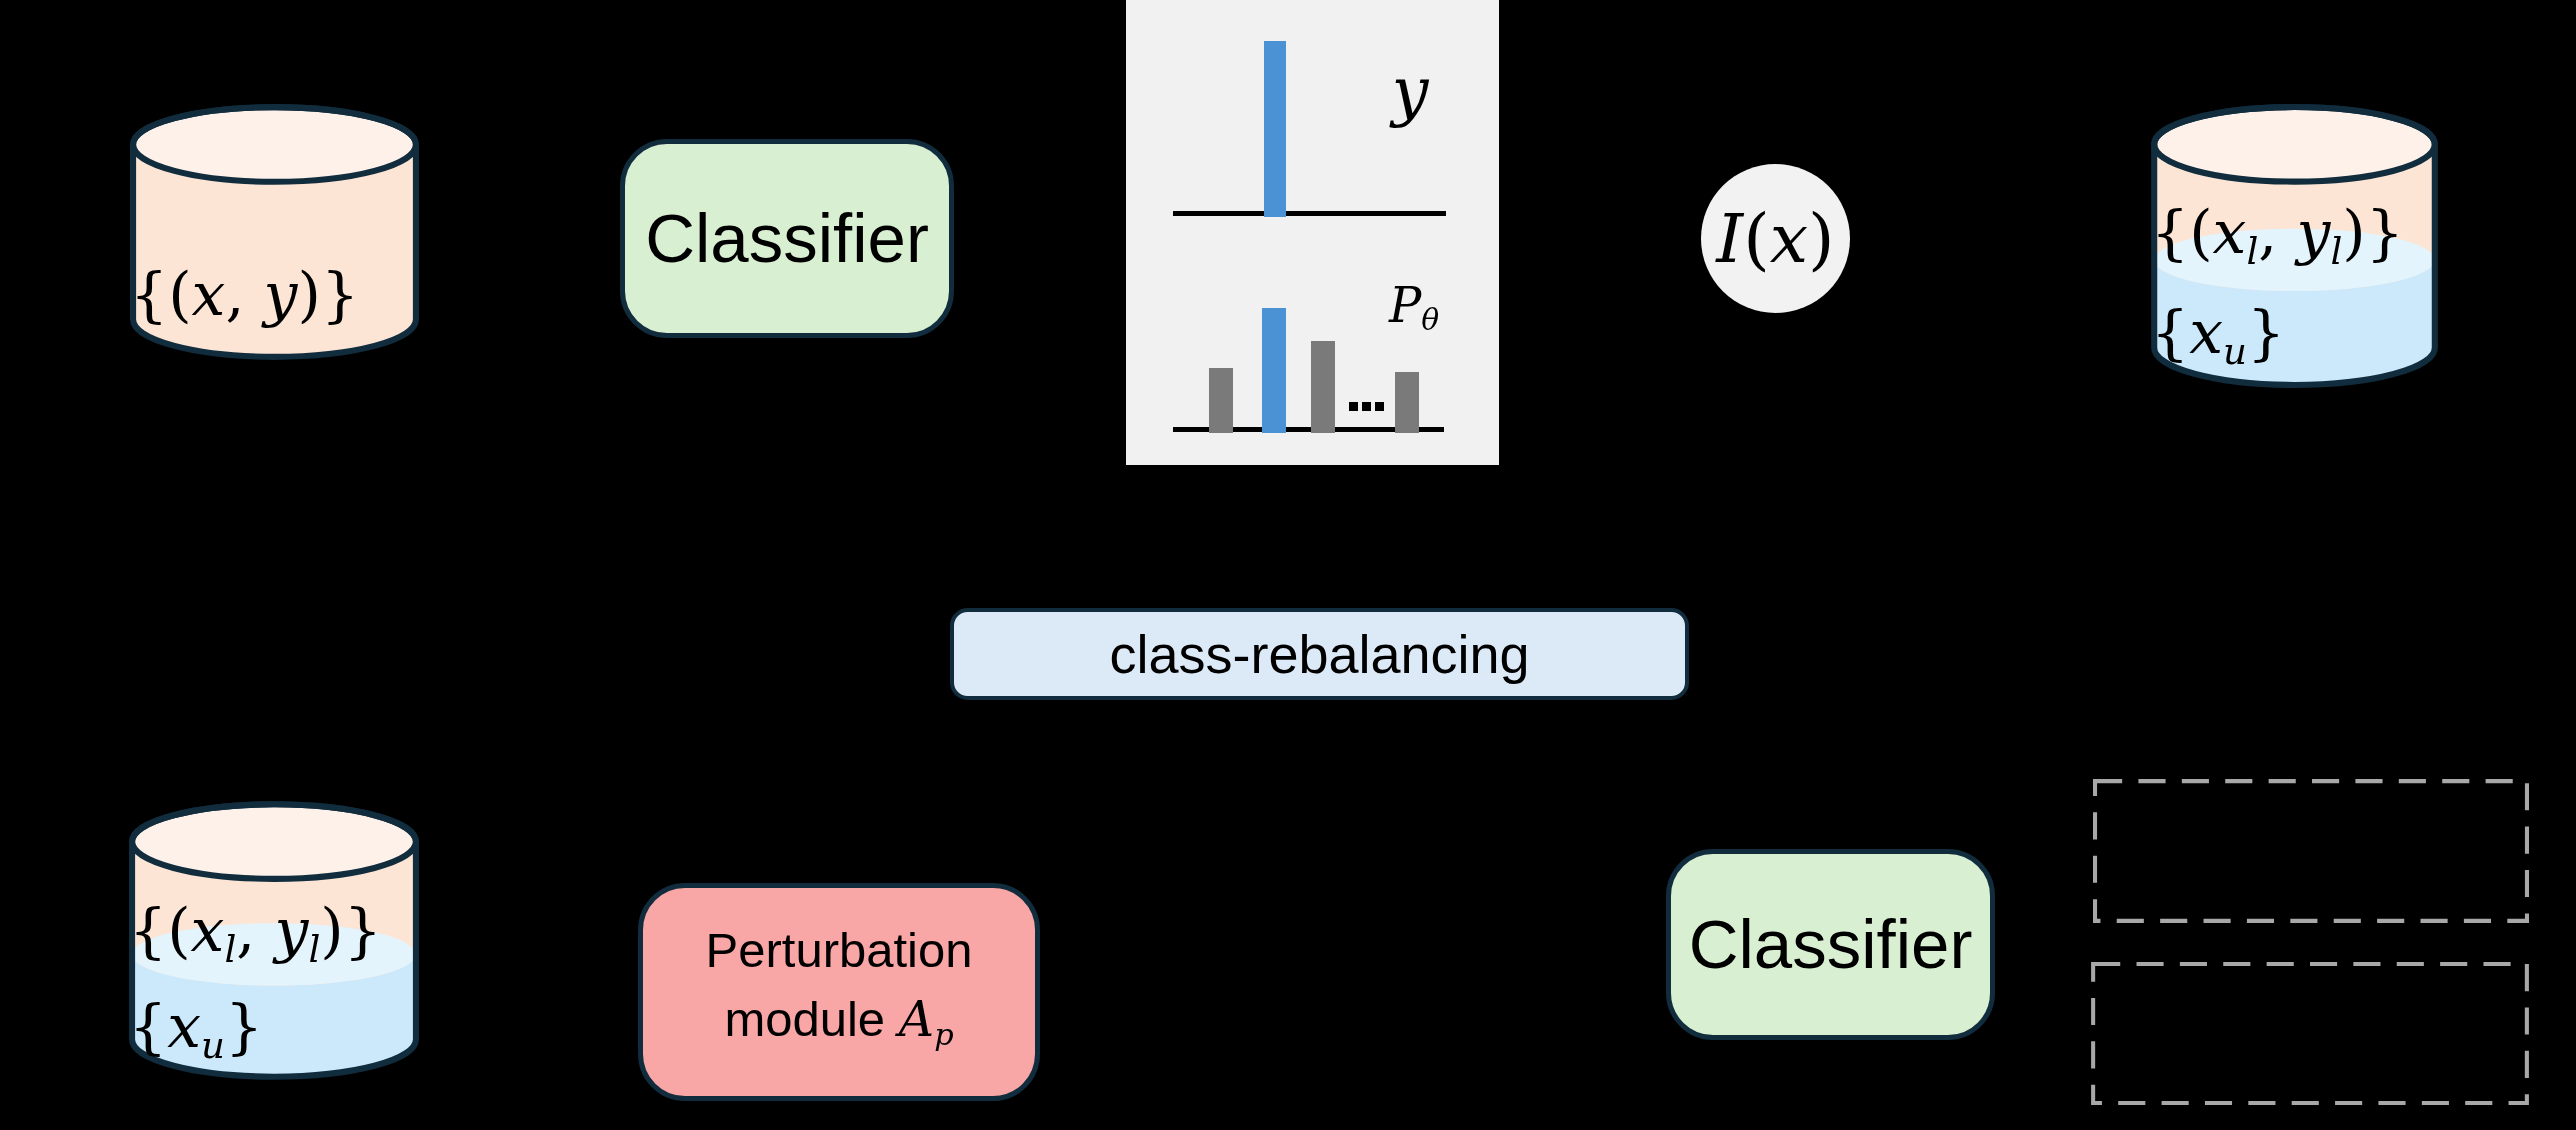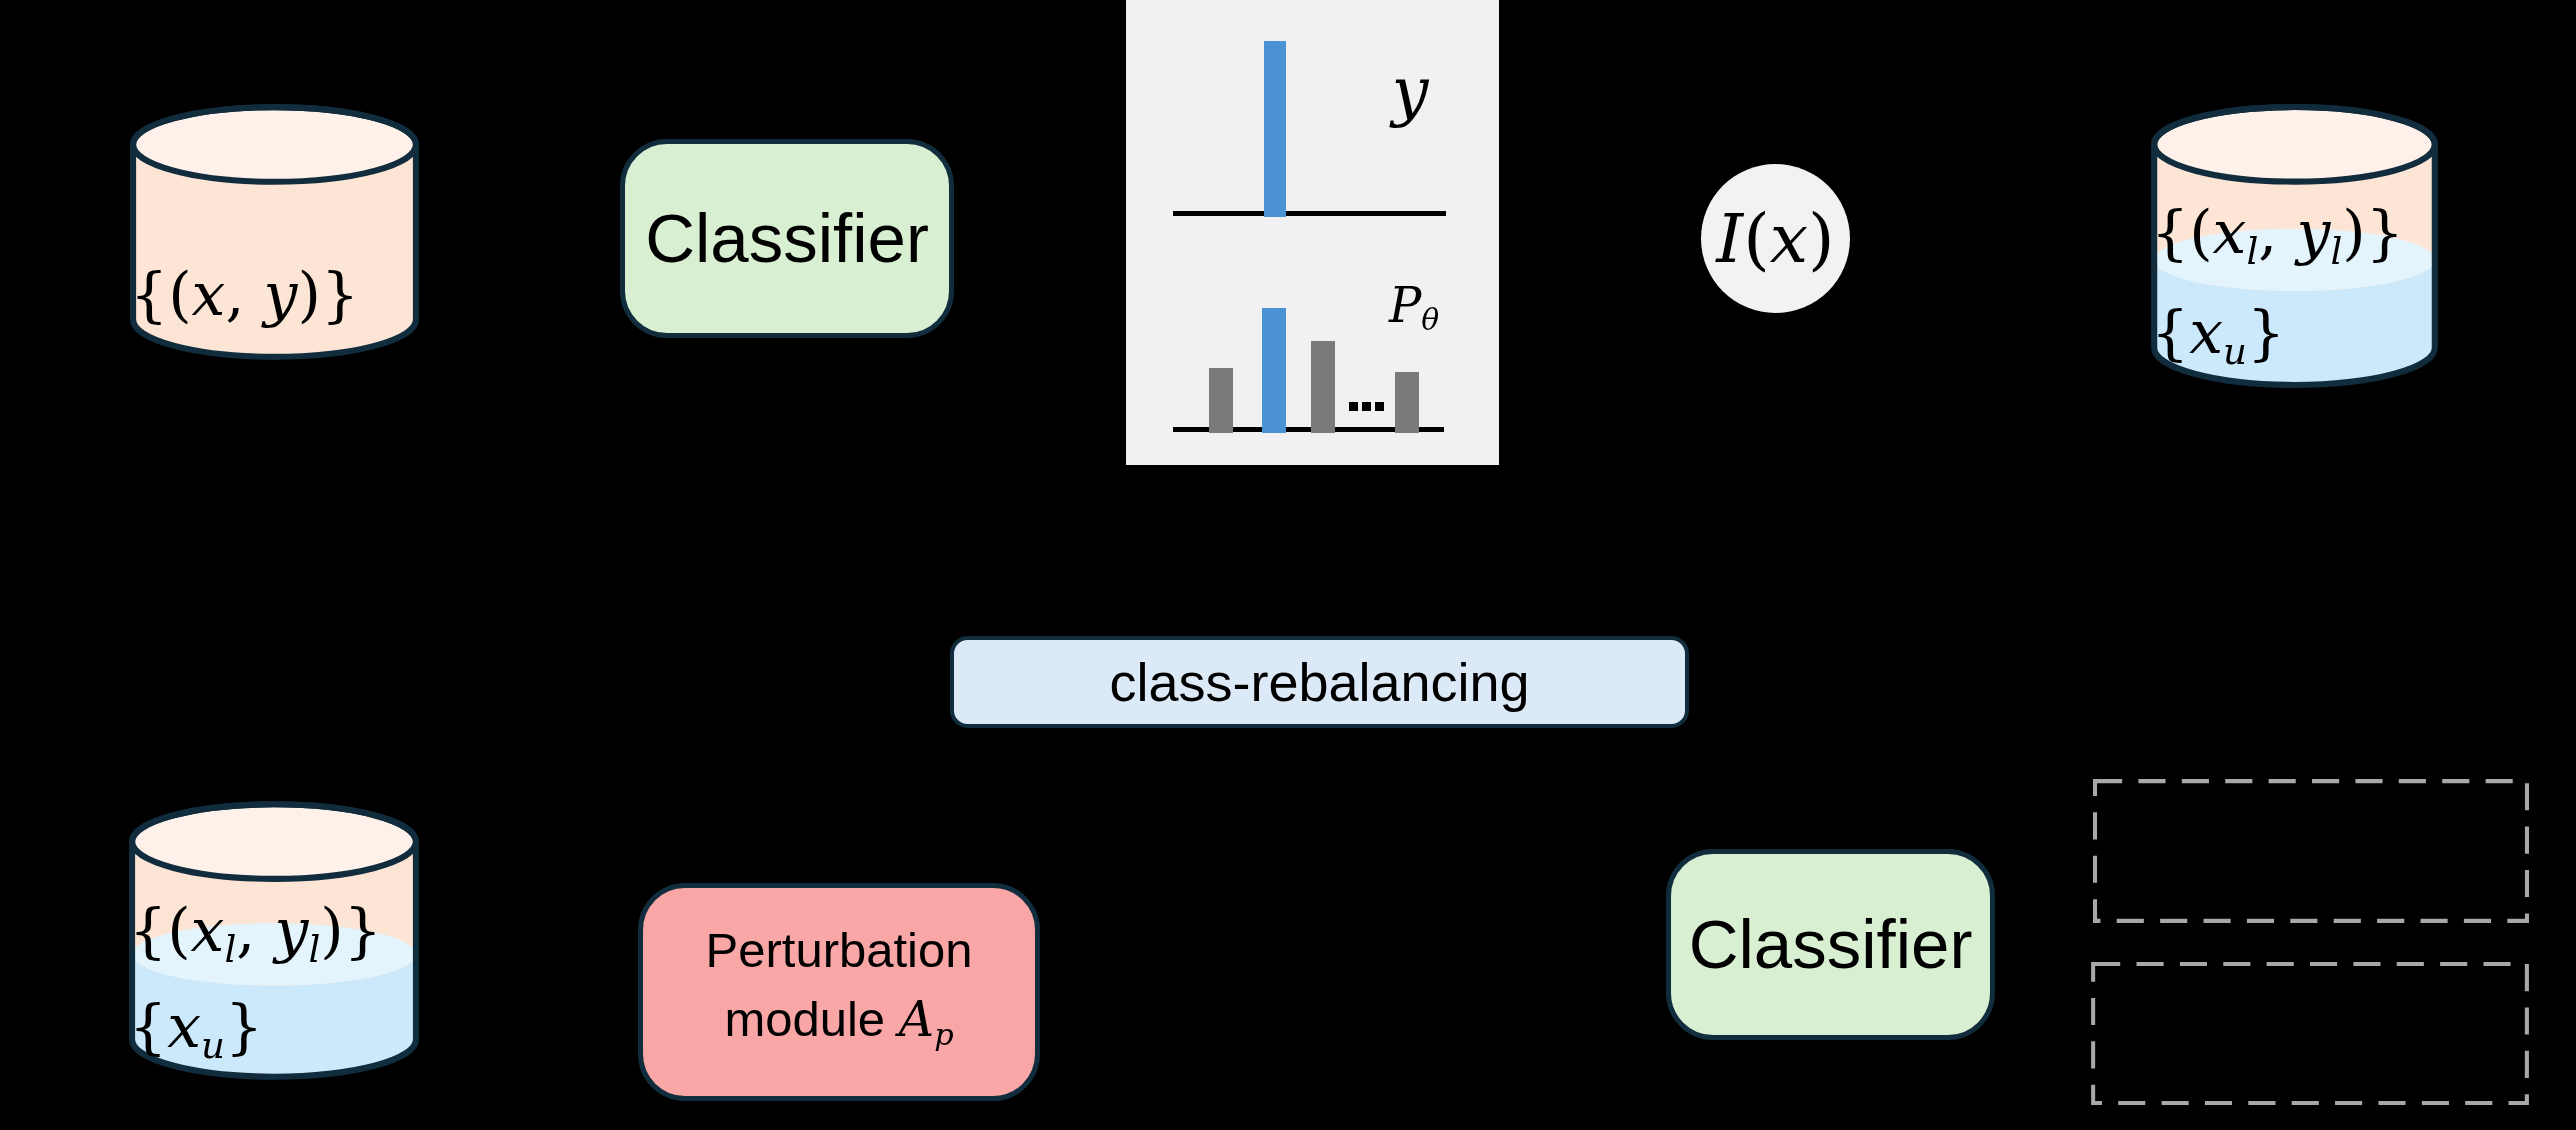--- a/index.html
+++ b/index.html
@@ -78,21 +78,21 @@
     <path d="M4.5,59.5 A207,55 0 0 1 418.5,59.5 L418.5,359.5 A207,55 0 0 1 4.5,359.5 Z" stroke="none" fill="#fce5d5"></path>
     <path d="M4.5,230 A207,46 0 0 0 418.5,230 L418.5,359.5 A207,55 0 0 1 4.5,359.5 Z" stroke="none" fill="#cbe9fa"></path>
     <ellipse cx="211.5" cy="230" rx="207" ry="46" stroke="none" fill="#e3f4fd"></ellipse>
     <ellipse cx="211.5" cy="59.5" rx="207" ry="55" stroke-width="9" fill="#fdf1e9" stroke="#102c3d"></ellipse>
     <path d="M4.5,59.5 A207,55 0 0 1 418.5,59.5 L418.5,359.5 A207,55 0 0 1 4.5,359.5 Z" fill="none" stroke-width="9" stroke="#102c3d"></path>
   </svg>
   <div class="cyl-label formula" style="top:131px;"><span class="f-up">{(</span><span class="f-it">x</span><span class="f-sub">l</span><span class="f-up">, </span><span class="f-it">y</span><span class="f-sub">l</span><span class="f-up">)}</span></div>
   <div class="cyl-label formula" style="top:231px;"><span class="f-up">{</span><span class="f-it">x</span><span class="f-sub">u</span><span class="f-up">}</span></div>
 </div>
 
-<div class="abs box rebal" style="left: 950px; top: 636px; width: 739px; height: 92px; background-color: rgb(220, 233, 247); border-color: rgb(16, 44, 61);">
+<div class="abs box rebal" style="left: 950px; top: 608px; width: 739px; height: 92px; background-color: rgb(220, 233, 247); border-color: rgb(16, 44, 61);">
   <span>class-rebalancing</span>
 </div>
 
 <div class="abs" style="left:129px;top:801px;width:290px;height:279px;">
   <svg width="290" height="279" viewBox="0 0 428 411">
     <path d="M4.5,59.5 A209.5,55 0 0 1 423.5,59.5 L423.5,351.5 A209.5,55 0 0 1 4.5,351.5 Z" stroke="none" fill="#fce5d5"></path>
     <path d="M4.5,226 A209.5,46 0 0 0 423.5,226 L423.5,351.5 A209.5,55 0 0 1 4.5,351.5 Z" stroke="none" fill="#cbe9fa"></path>
     <ellipse cx="214" cy="226" rx="209.5" ry="46" stroke="none" fill="#e3f4fd"></ellipse>
     <ellipse cx="214" cy="59.5" rx="209.5" ry="55" stroke-width="9" fill="#fdf1e9" stroke="#102c3d"></ellipse>
     <path d="M4.5,59.5 A209.5,55 0 0 1 423.5,59.5 L423.5,351.5 A209.5,55 0 0 1 4.5,351.5 Z" fill="none" stroke-width="9" stroke="#102c3d"></path>

